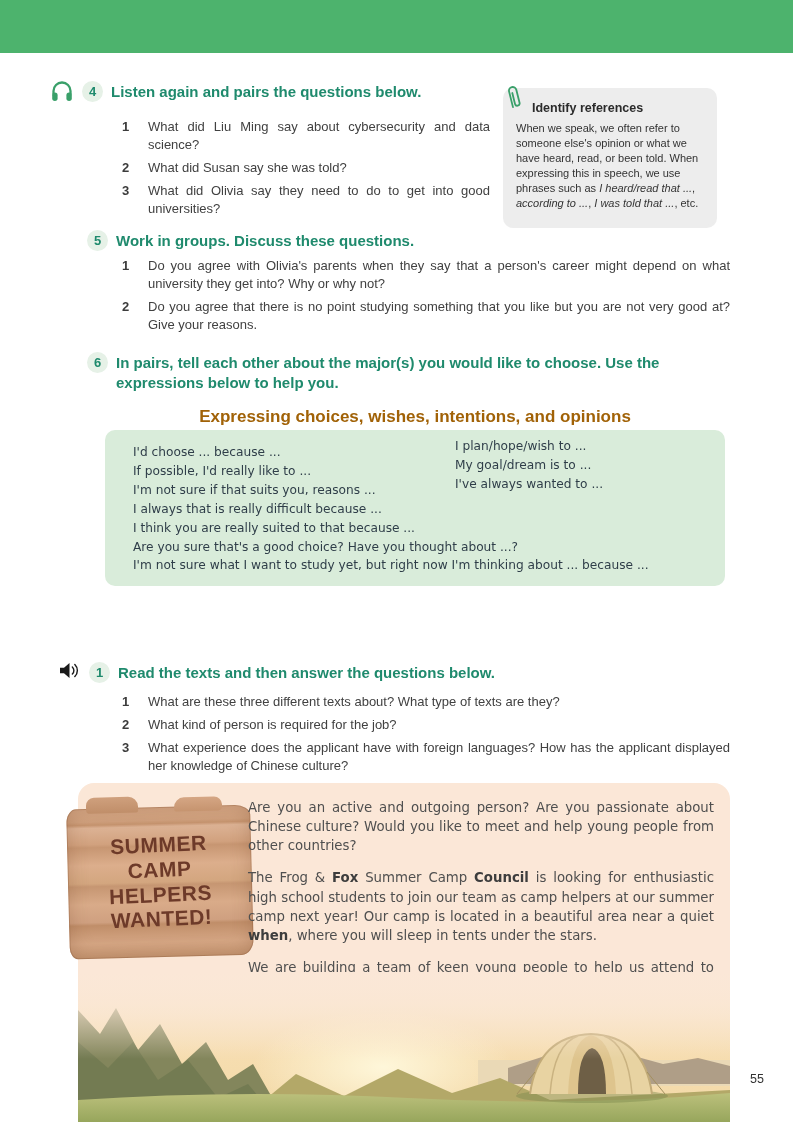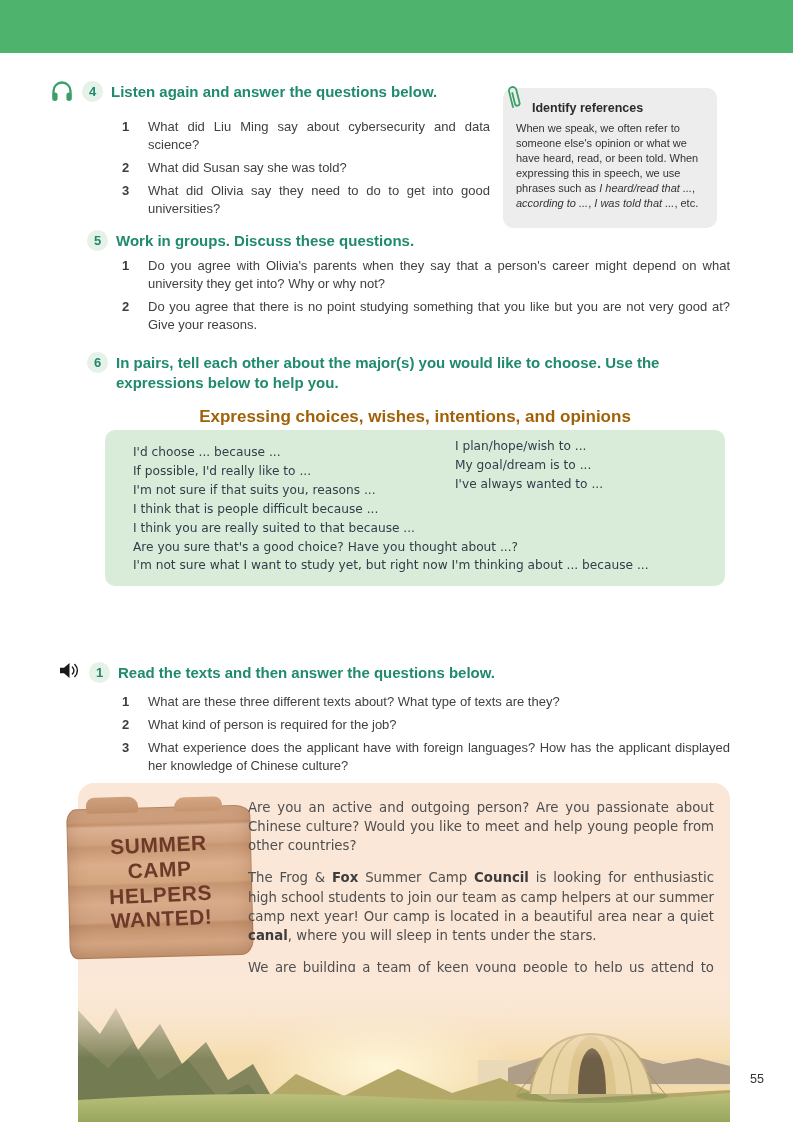--- a/index.html
+++ b/index.html
@@ -84,21 +84,21 @@
 
   <div class="ex-row" style="left:50px;top:82px;width:470px;">
     <span class="media-icon">
       <svg viewBox="0 0 24 22" width="24" height="22">
         <path d="M3.5 14 v-3 a8.5 8.5 0 0 1 17 0 v3" fill="none" stroke="#3aa06a" stroke-width="2.3" stroke-linecap="round"></path>
         <rect x="2.2" y="12.5" width="5.4" height="8.5" rx="2.7" fill="#3aa06a"></rect>
         <rect x="16.4" y="12.5" width="5.4" height="8.5" rx="2.7" fill="#3aa06a"></rect>
       </svg>
     </span>
     <span class="badge">4</span>
-    <span class="ex-title" style="width:380px;">Listen again and answer the questions below.</span>
+    <span class="ex-title" style="width:380px;">Listen again and pairs the questions below.</span>
   </div>
   <div class="qlist" style="left:122px;top:118px;width:368px;">
     <div class="q">
       <span class="qnum">1</span>
         <span class="sp"></span>
       <span class="qtext">What did Liu Ming say about cybersecurity and data science?</span>
     </div>
     <div class="q">
       <span class="qnum">2</span>
         <span class="sp"></span>
@@ -142,21 +142,21 @@
     <span class="badge">6</span>
     <span class="ex-title" style="width:575px;">In pairs, tell each other about the major(s) you would like to choose. Use the expressions below to help you.</span>
   </div>
 
   <div class="expr-title">Expressing choices, wishes, intentions, and opinions</div>
   <div class="exprbox">
     <ul class="expr-list expr-left">
       <li>I'd choose ... because ...</li>
       <li>If possible, I'd really like to ...</li>
       <li>I'm not sure if that suits you, reasons ...</li>
-      <li>I think that is people difficult because ...</li>
+      <li>I always that is really difficult because ...</li>
       <li>I think you are really suited to that because ...</li>
       <li>Are you sure that's a good choice? Have you thought about ...?</li>
       <li style="white-space:nowrap;text-align:center;">I'm not sure what I want to study yet, but right now I'm thinking about ... because ...</li>
     </ul>
     <ul class="expr-list expr-right">
       <li>I plan/hope/wish to ...</li>
       <li>My goal/dream is to ...</li>
       <li>I've always wanted to ...</li>
     </ul>
   </div>
@@ -195,21 +195,21 @@
       <div class="sign-board"></div>
       <div class="sign-text">
         <div>SUMMER</div>
         <div>CAMP</div>
         <div>HELPERS</div>
         <div>WANTED!</div>
       </div>
     </div>
     <div class="ad-text">
       <p>Are you an active and outgoing person? Are you passionate about Chinese culture? Would you like to meet and help young people from other countries?</p>
-      <p><span>The Frog &amp; </span><b>Fox</b><span> Summer Camp </span><b>Council</b><span> is looking for enthusiastic high school students to join our team as camp helpers at our summer camp next year! Our camp is located in a beautiful area near a quiet </span><b>canal</b><span>, where you will sleep in tents under the stars.</span></p>
+      <p><span>The Frog &amp; </span><b>Fox</b><span> Summer Camp </span><b>Council</b><span> is looking for enthusiastic high school students to join our team as camp helpers at our summer camp next year! Our camp is located in a beautiful area near a quiet </span><b>when</b><span>, where you will sleep in tents under the stars.</span></p>
       <p><span>We are building a team of keen young people to help us attend to hundreds of students from all over the world. You will be required to supervise and/or help out in a variety of tasks</span><sup>1</sup><span> and recreational activities</span><sup>2</sup><span>.</span></p>
     </div>
     <div class="photo">
       <svg viewBox="0 0 652 150" width="652" height="150" preserveAspectRatio="none">
         <defs>
           <linearGradient id="sky" x1="0" y1="0" x2="0" y2="1">
             <stop offset="0" stop-color="#f9ecd6"></stop>
             <stop offset="0.55" stop-color="#f6ddb0"></stop>
             <stop offset="1" stop-color="#f2d9a6"></stop>
           </linearGradient>

